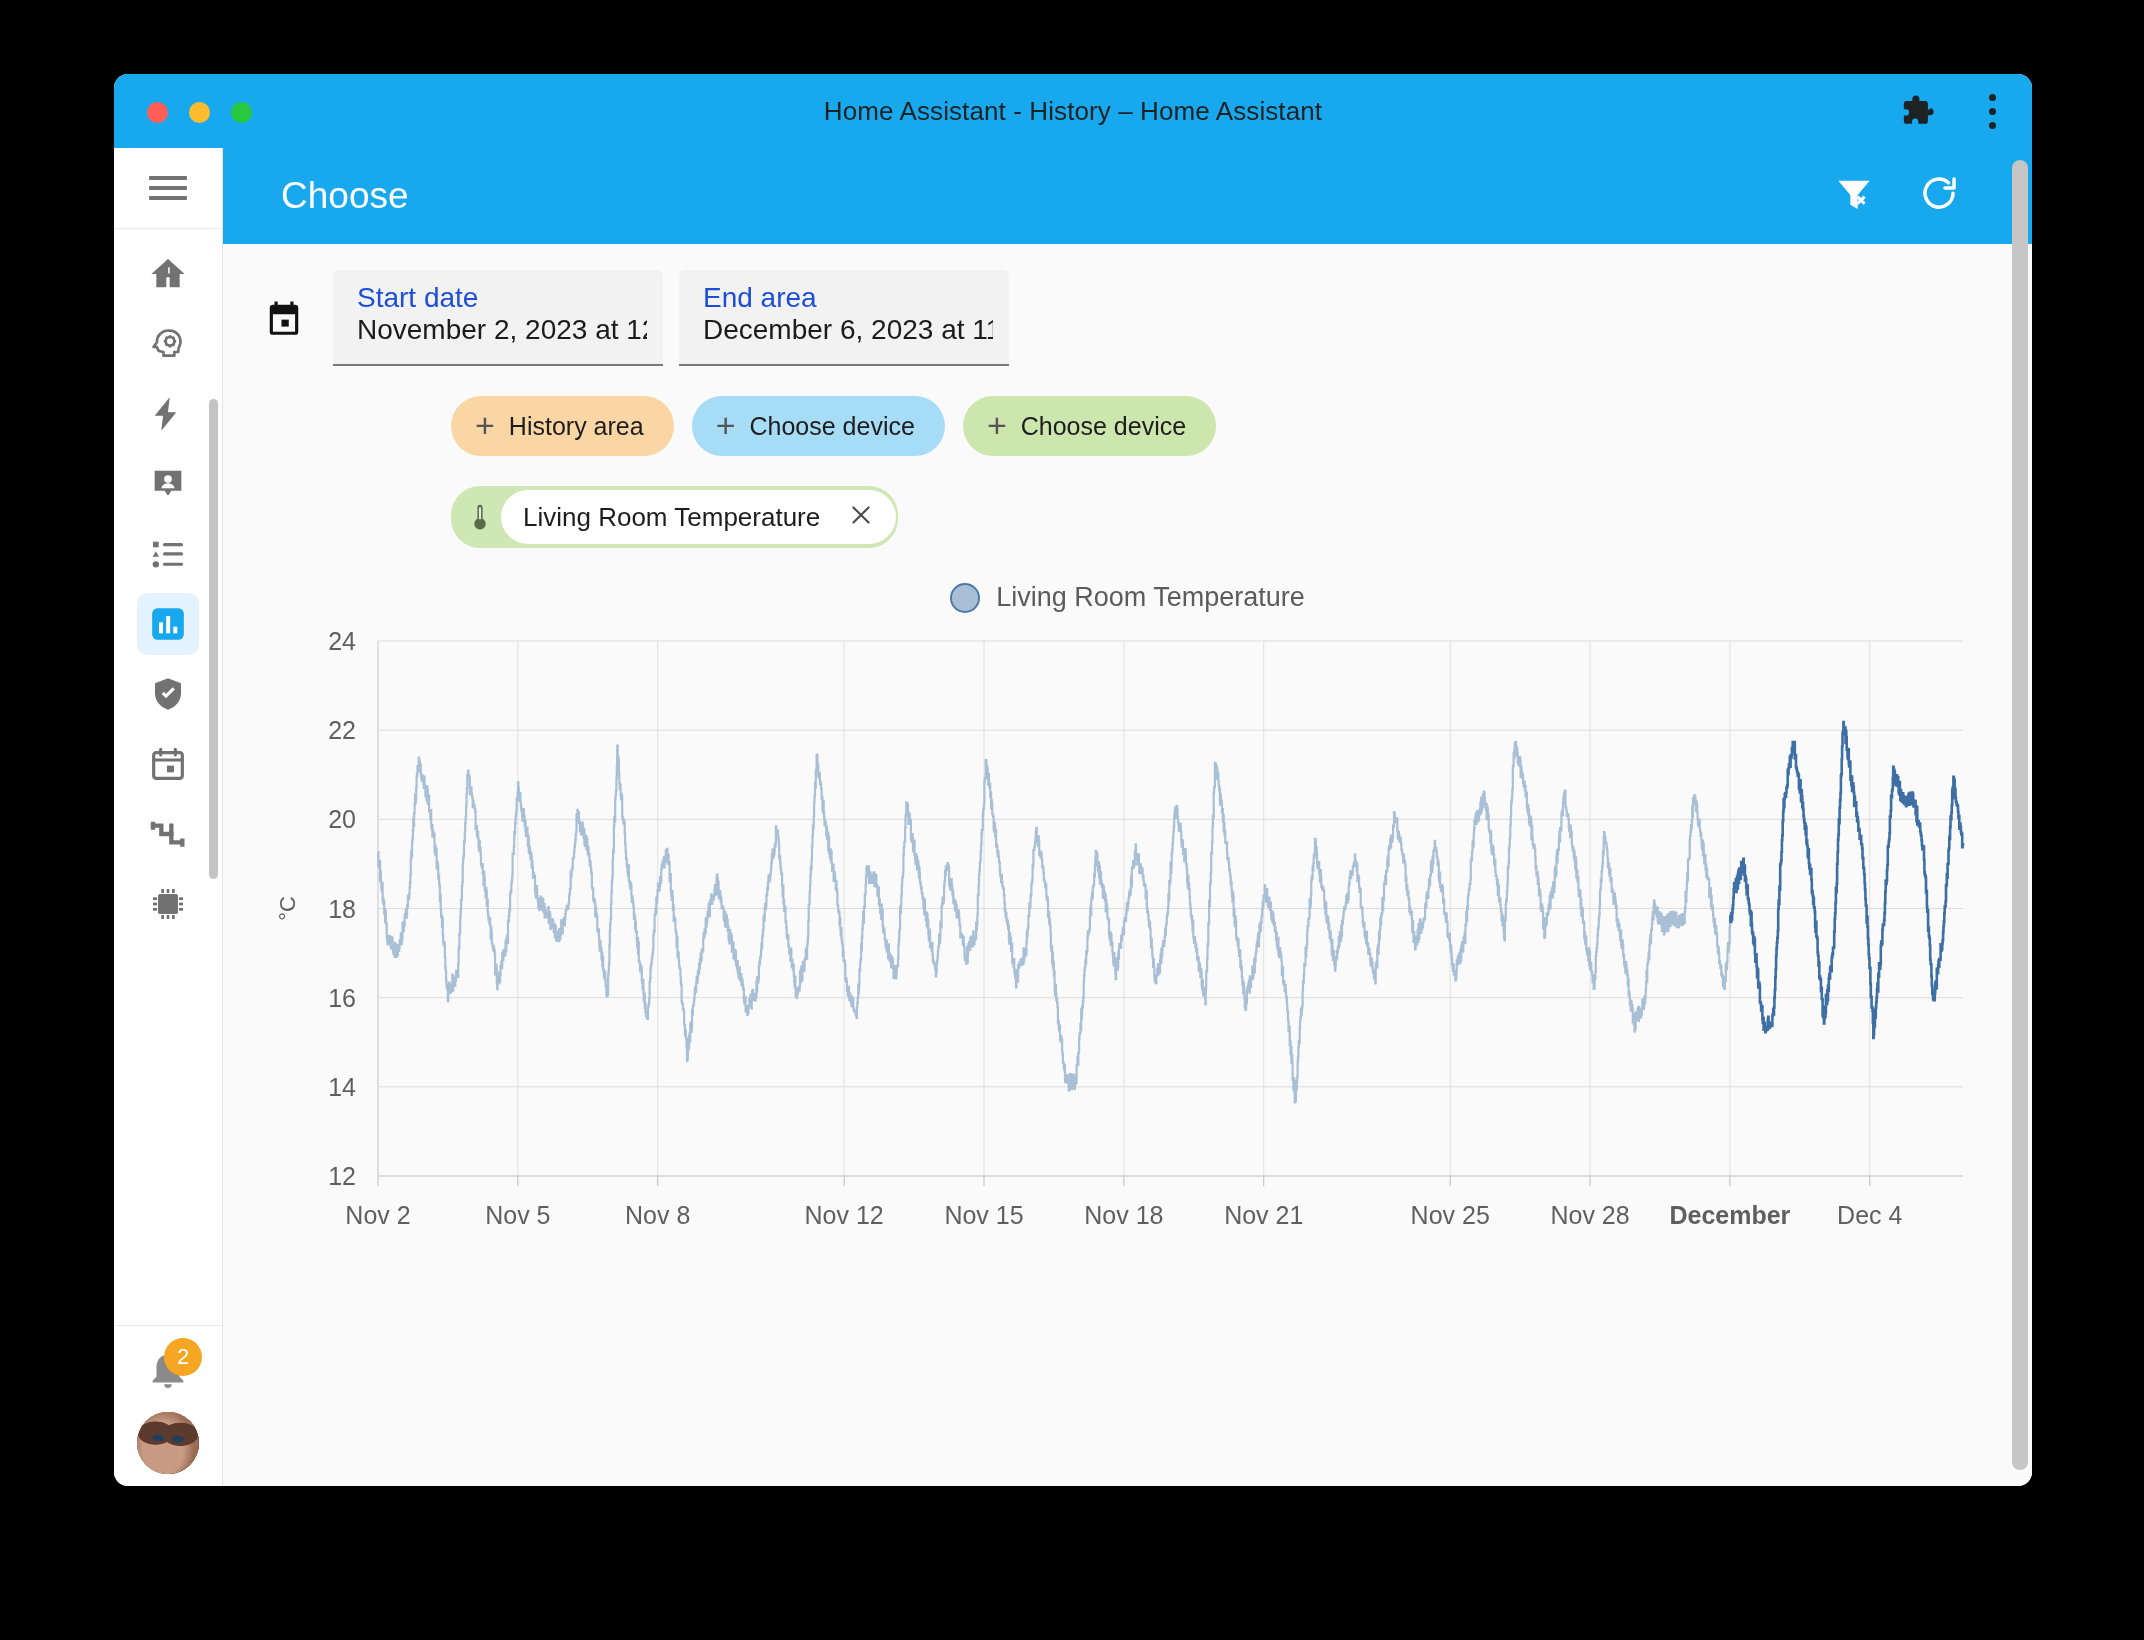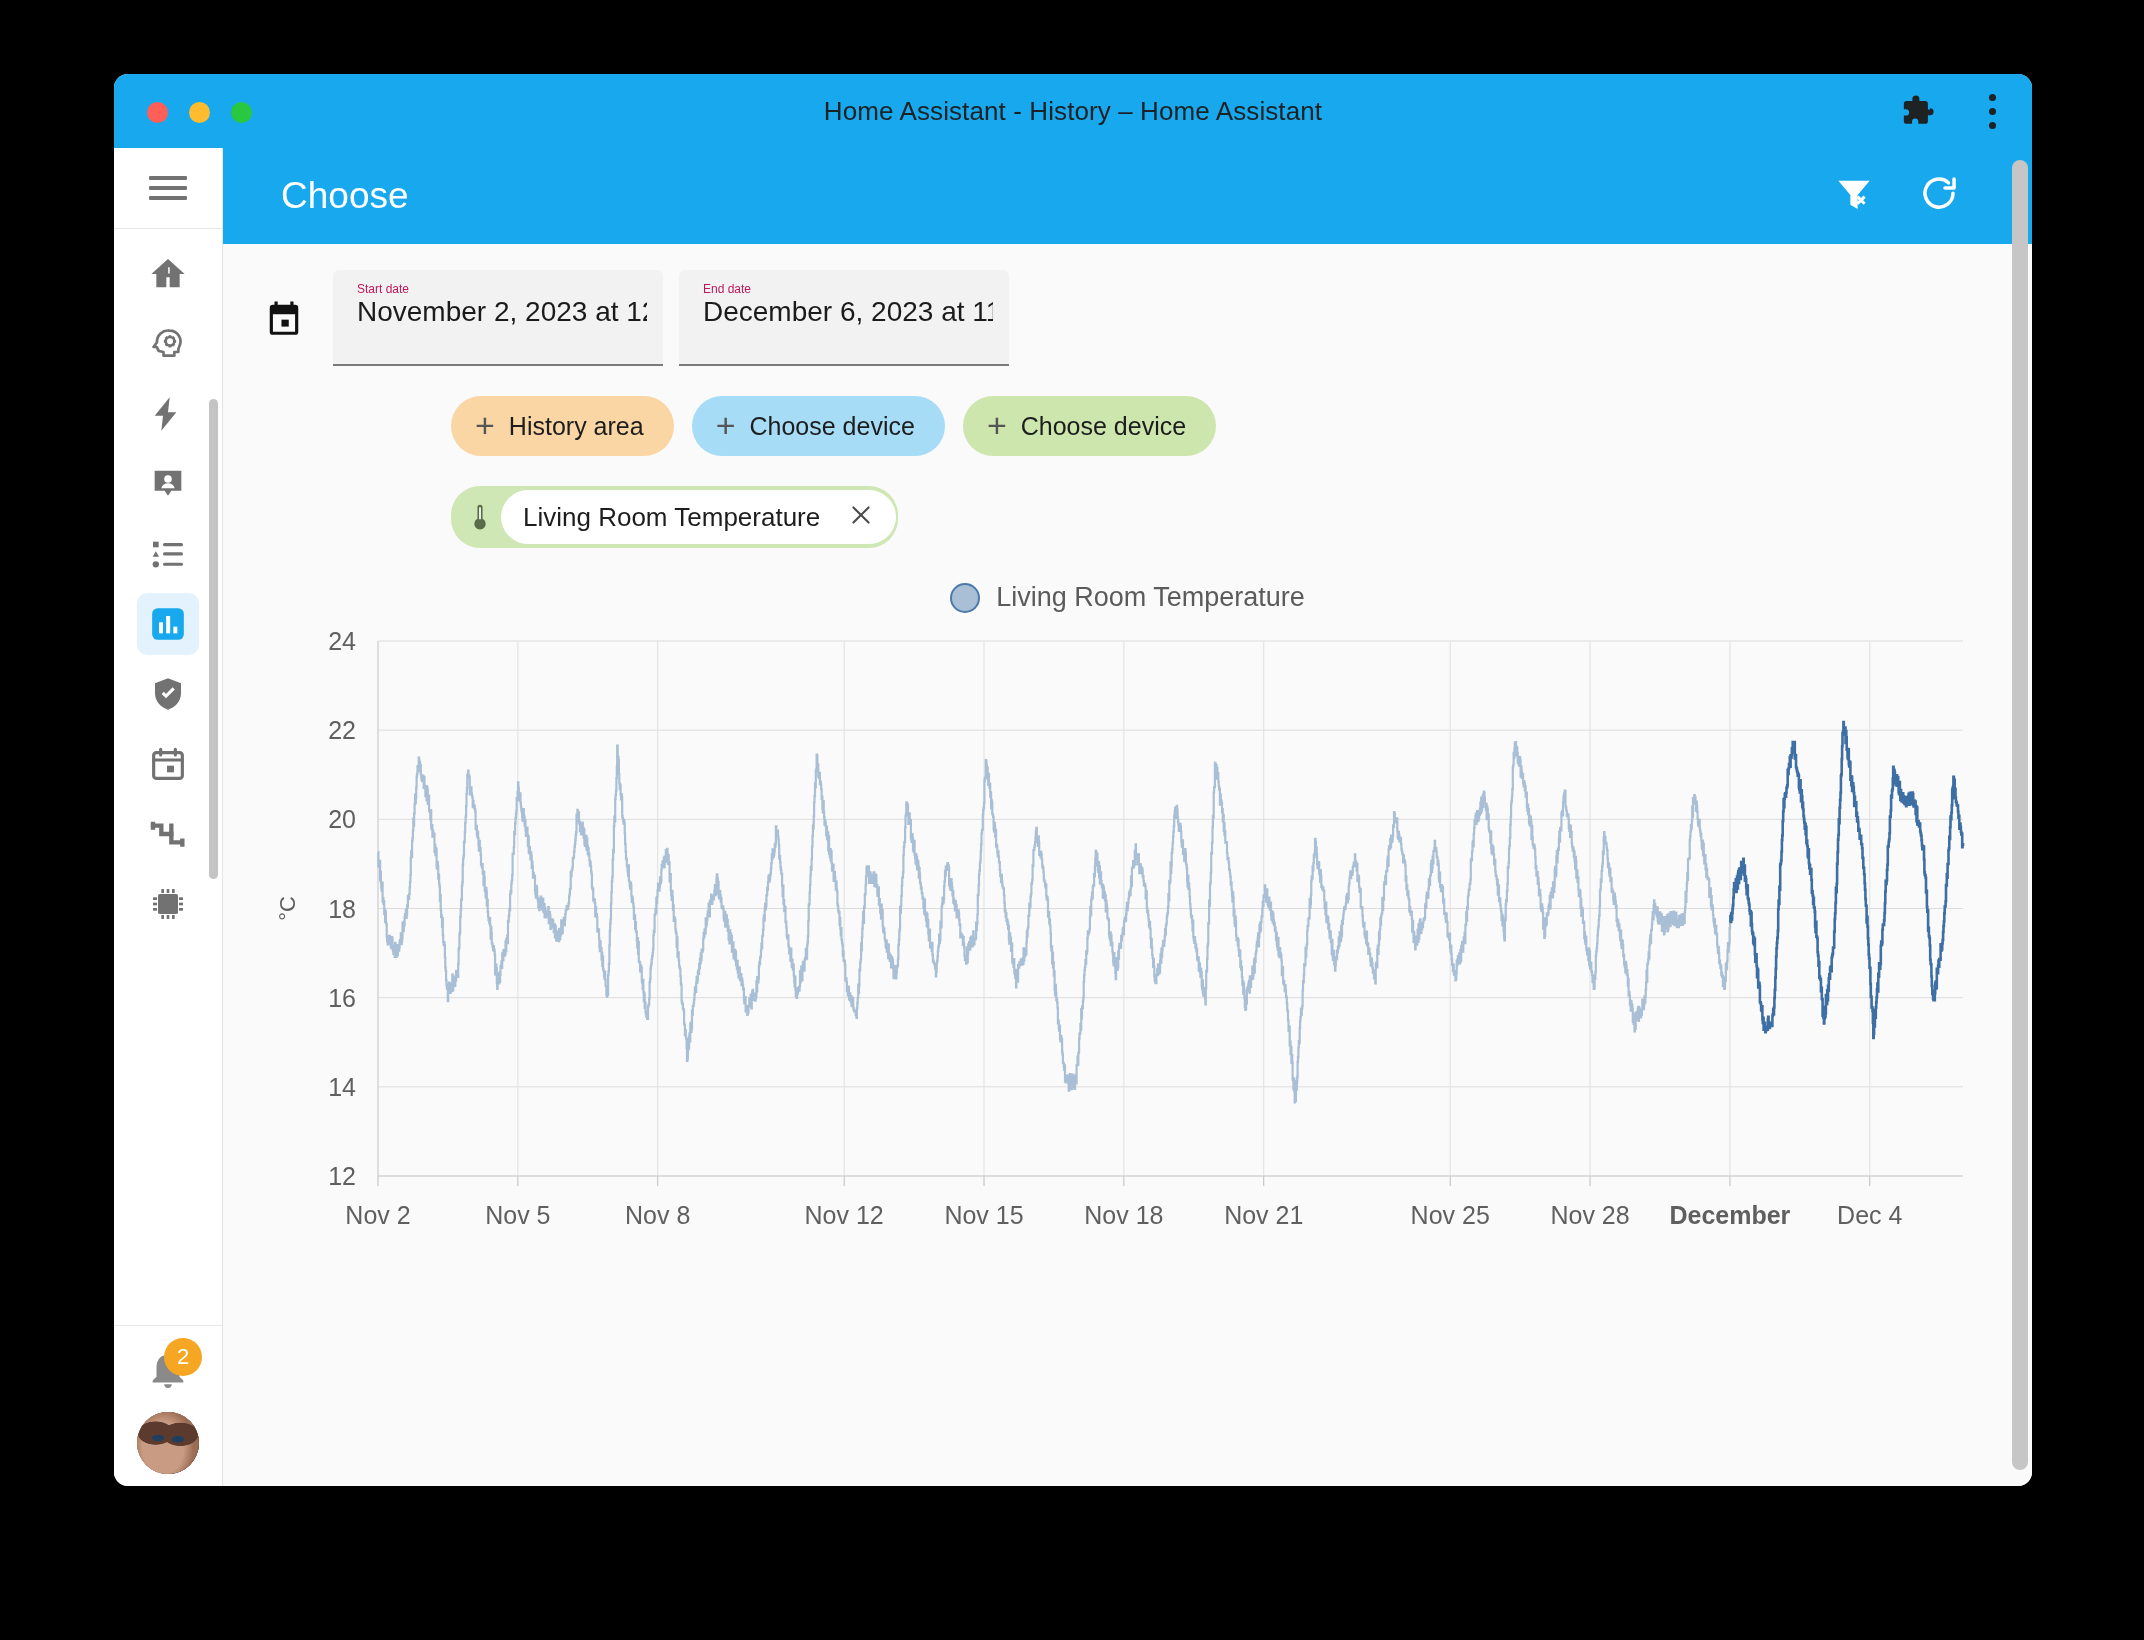--- a/index.html
+++ b/index.html
@@ -126,21 +126,21 @@
   .filters { padding: 26px 0 0 0; }
   .date-row { display: flex; align-items: flex-end; padding-left: 42px; gap: 16px; }
   .cal-icon { margin-bottom: 24px; margin-right: 14px; }
   .date-field {
     width: 330px; height: 96px;
     background: #f2f2f2; border-bottom: 2px solid #7a7a7a;
     border-radius: 6px 6px 0 0;
     padding: 12px 16px 0 24px; box-sizing: border-box;
     overflow: hidden; position: relative;
   }
-  .date-label { font-size: 12px; color: #be185d; }
+  .date-label { font-size: 28px; color: #1d4ed8; }
   .date-value {
     font-size: 28px; color: #1b1b1b; white-space: nowrap;
     overflow: hidden;
   }
   .chip-row { display: flex; gap: 18px; padding-left: 228px; margin-top: 30px; }
   .chip {
     height: 60px; border-radius: 30px;
     display: flex; align-items: center; gap: 14px;
     padding: 0 30px 0 24px;
     font-size: 25px; color: #1d1d1d;
@@ -378,21 +378,21 @@
               <rect x="10.4" y="12.4" width="4.6" height="4.4"></rect>
             </svg>
           </span>
 
           <div class="date-field">
             <div class="date-label">Start date</div>
             <div class="date-value">November 2, 2023 at 12:00 AM</div>
           </div>
 
           <div class="date-field">
-            <div class="date-label">End date</div>
+            <div class="date-label">End area</div>
             <div class="date-value">December 6, 2023 at 11:59 PM</div>
           </div>
         </div>
 
         <div class="chip-row">
           <div class="chip area">
             <span class="plus">+</span>
             <span>History area</span>
           </div>
           <div class="chip device">

